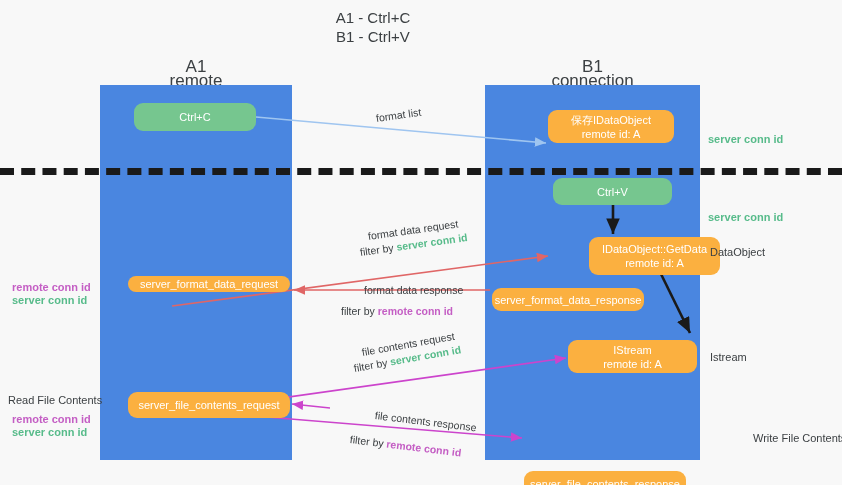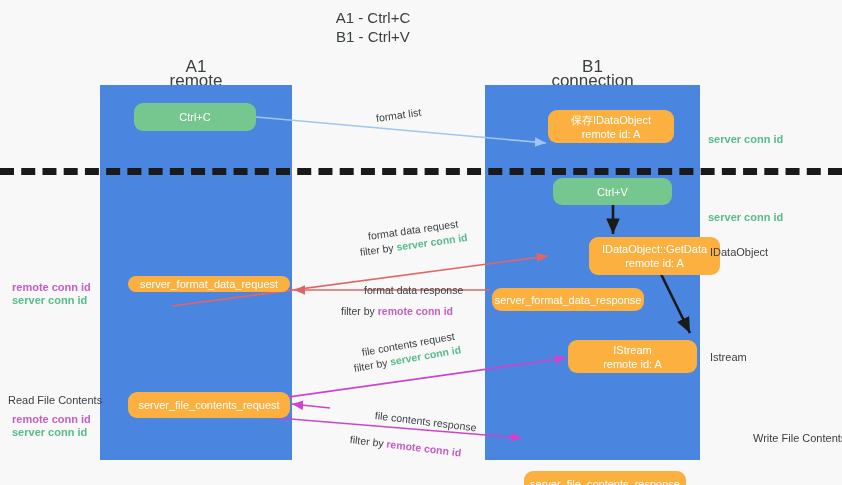--- a/index.html
+++ b/index.html
@@ -189,21 +189,21 @@
   <div class="abs node orange" style="left:128px; top:392px; width:162px; height:26px;">
     <span>server_file_contents_request</span>
   </div>
 
   <div class="abs node orange" style="left:524px; top:425px; width:162px; height:26px;margin-top:46px;">
     <span>server_file_contents_response</span>
   </div>
 
   <div class="abs lbl green" style="left:708px; top:132px;">server conn id</div>
   <div class="abs lbl green" style="left:708px; top:210px;">server conn id</div>
-  <div class="abs lbl dark" style="left:710px; top:245px;">IDataObject</div>
+  <div class="abs lbl dark" style="left:710px; top:245px;">DataObject</div>
   <div class="abs lbl dark" style="left:710px; top:350px;">Istream</div>
   <div class="abs lbl dark" style="left:710px; top:431px;margin-left:43px;">Write File Contents</div>
 
   <div class="abs lbl purple" style="left:12px; top:280px;">remote conn id</div>
   <div class="abs lbl green" style="left:12px; top:293px;">server conn id</div>
 
   <div class="abs lbl dark" style="left:8px; top:393px;">Read File Contents</div>
   <div class="abs lbl purple" style="left:12px; top:412px;">remote conn id</div>
   <div class="abs lbl green" style="left:12px; top:425px;">server conn id</div>
 

